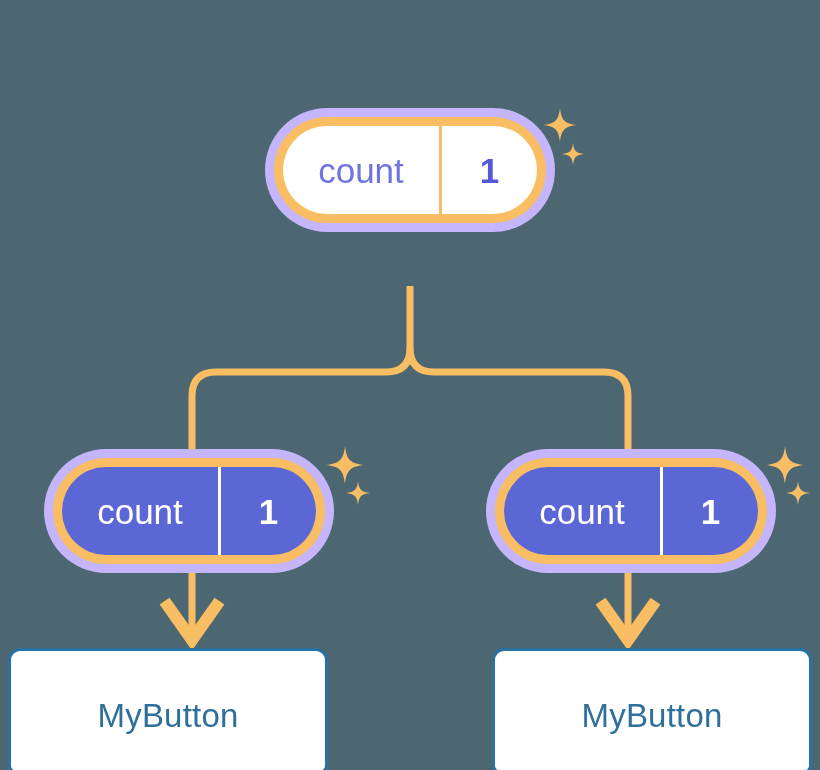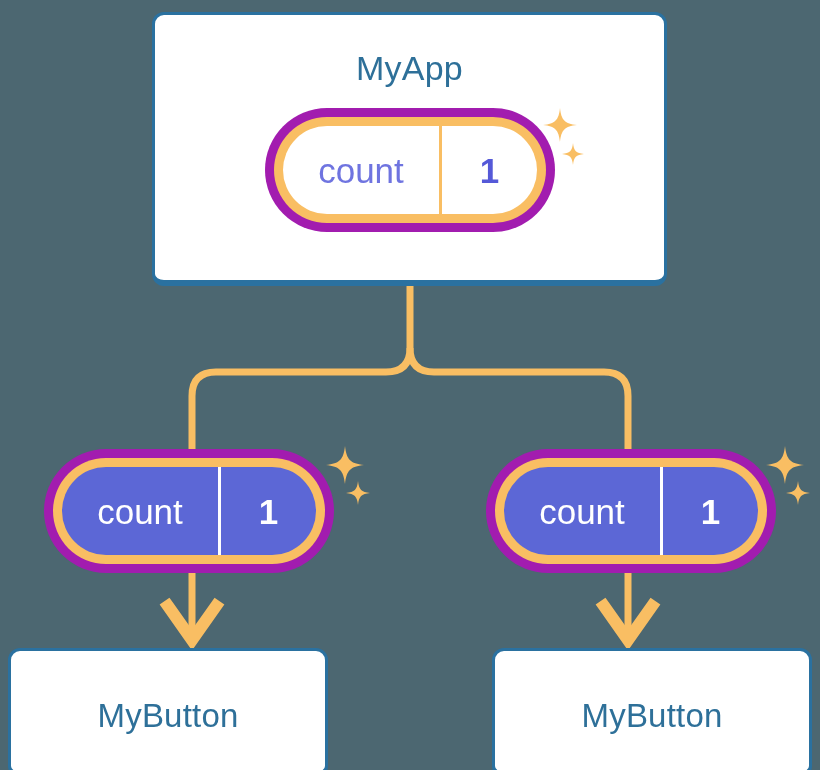--- a/index.html
+++ b/index.html
@@ -77,21 +77,21 @@
     left: 492px;
     top: 648px;
     width: 320px;
   }
 
   
   .pill {
     position: absolute;
     box-sizing: border-box;
     border-radius: 999px;
-    background: #a21caf;               
+    background: #c4b5fd;               
     padding: 9px;
     display: flex;
   }
   .pill-ring {
     flex: 1;
     border-radius: 999px;
     background: #F9BE63;               
     padding: 9px;
     display: flex;
   }
@@ -182,23 +182,20 @@
 
     <path d="M 410 348 Q 410 372 434 372 L 604 372 Q 628 372 628 396 L 628 452" fill="none" stroke="#F9BE63" stroke-width="7" stroke-linecap="butt"></path>
 
     <path d="M 192 570 L 192 642" fill="none" stroke="#F9BE63" stroke-width="7"></path>
     <path d="M 168 606 L 192 640 L 216 606" fill="none" stroke="#F9BE63" stroke-width="12" stroke-linecap="square" stroke-linejoin="miter"></path>
 
     <path d="M 628 570 L 628 642" fill="none" stroke="#F9BE63" stroke-width="7"></path>
     <path d="M 604 606 L 628 640 L 652 606" fill="none" stroke="#F9BE63" stroke-width="12" stroke-linecap="square" stroke-linejoin="miter"></path>
   </svg>
 
-  <div class="card" id="card-myapp">
-    <div class="card-title">MyApp</div>
-  </div>
 
   <div class="pill" id="pill-myapp">
     <div class="pill-ring">
       <div class="pill-body">
         <div class="pill-key">count</div>
         <div class="pill-val">1</div>
       </div>
     </div>
   </div>
 

